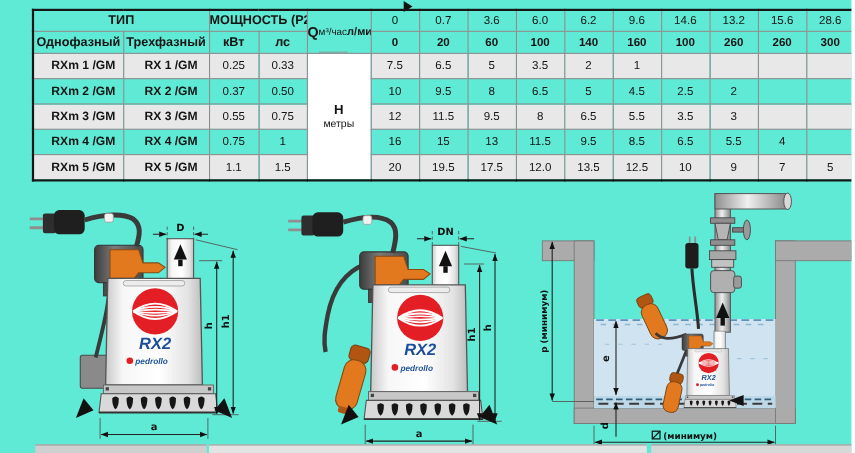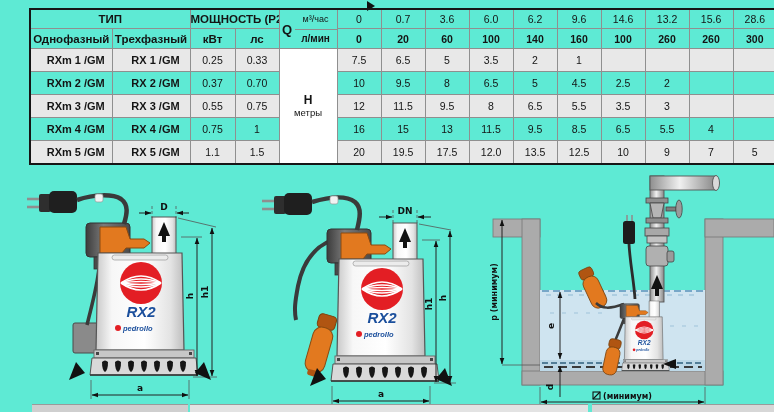--- a/index.html
+++ b/index.html
@@ -17,21 +17,21 @@
   .flow-bot{font-weight:bold;font-size:10.5px;}
   .name{font-size:11px;font-weight:bold;text-align:right;padding-left:9px !important;}
   .num{font-size:10.5px;font-weight:normal;margin-left:23px;}
   tr.shade td{background:#e8e8e8;}
   td.hcell{background:#fff !important;}
   td.hcell .h-big{font-size:12px;font-weight:bold;line-height:13px;}
   td.hcell .h-sub{font-size:9.5px;font-weight:normal;line-height:11px;}
   .qwrap{display:flex;align-items:stretch;height:38px;}
   .qletter{width:15px;display:flex;align-items:center;justify-content:center;
       font-size:13px;font-weight:bold;}
-  .qunits{flex:1;display:flex;flex-direction:column;}
+  .qunits{flex:1;display:flex;flex-direction:row;}
   .qunits .u{flex:1;display:flex;align-items:center;justify-content:center;font-size:9px;}
   .qunits .u.top{border-bottom:1px solid #8f8f8f;font-weight:normal;}
   .qunits .u.bot{font-weight:bold;font-size:10px;}
   
   .top-marker{position:absolute;left:367px;top:1px;width:0;height:0;
       border-left:8px solid #111;border-top:5px solid transparent;border-bottom:5px solid transparent;}
   .next-edge{position:absolute;top:404px;height:8px;border-top:1px solid #9a9a9a;}
   .drawing{position:absolute;top:168px;}
   .dlabel{font-family:"DejaVu Sans",sans-serif;font-weight:bold;font-size:9px;fill:#111;}
   .dlabel-sm{font-family:"DejaVu Sans",sans-serif;font-weight:bold;font-size:8px;fill:#111;}
@@ -123,21 +123,21 @@
           <td class="num">1</td>
           <td class="num"></td>
           <td class="num"></td>
           <td class="num"></td>
           <td class="num"></td>
         </tr>
         <tr>
           <td class="name">RXm 2 /GM</td>
           <td class="name">RX 2 /GM</td>
           <td class="num">0.37</td>
-          <td class="num">0.70</td>
+          <td class="num">0.50</td>
           <td class="num">10</td>
           <td class="num">9.5</td>
           <td class="num">8</td>
           <td class="num">6.5</td>
           <td class="num">5</td>
           <td class="num">4.5</td>
           <td class="num">2.5</td>
           <td class="num">2</td>
           <td class="num"></td>
           <td class="num"></td>

